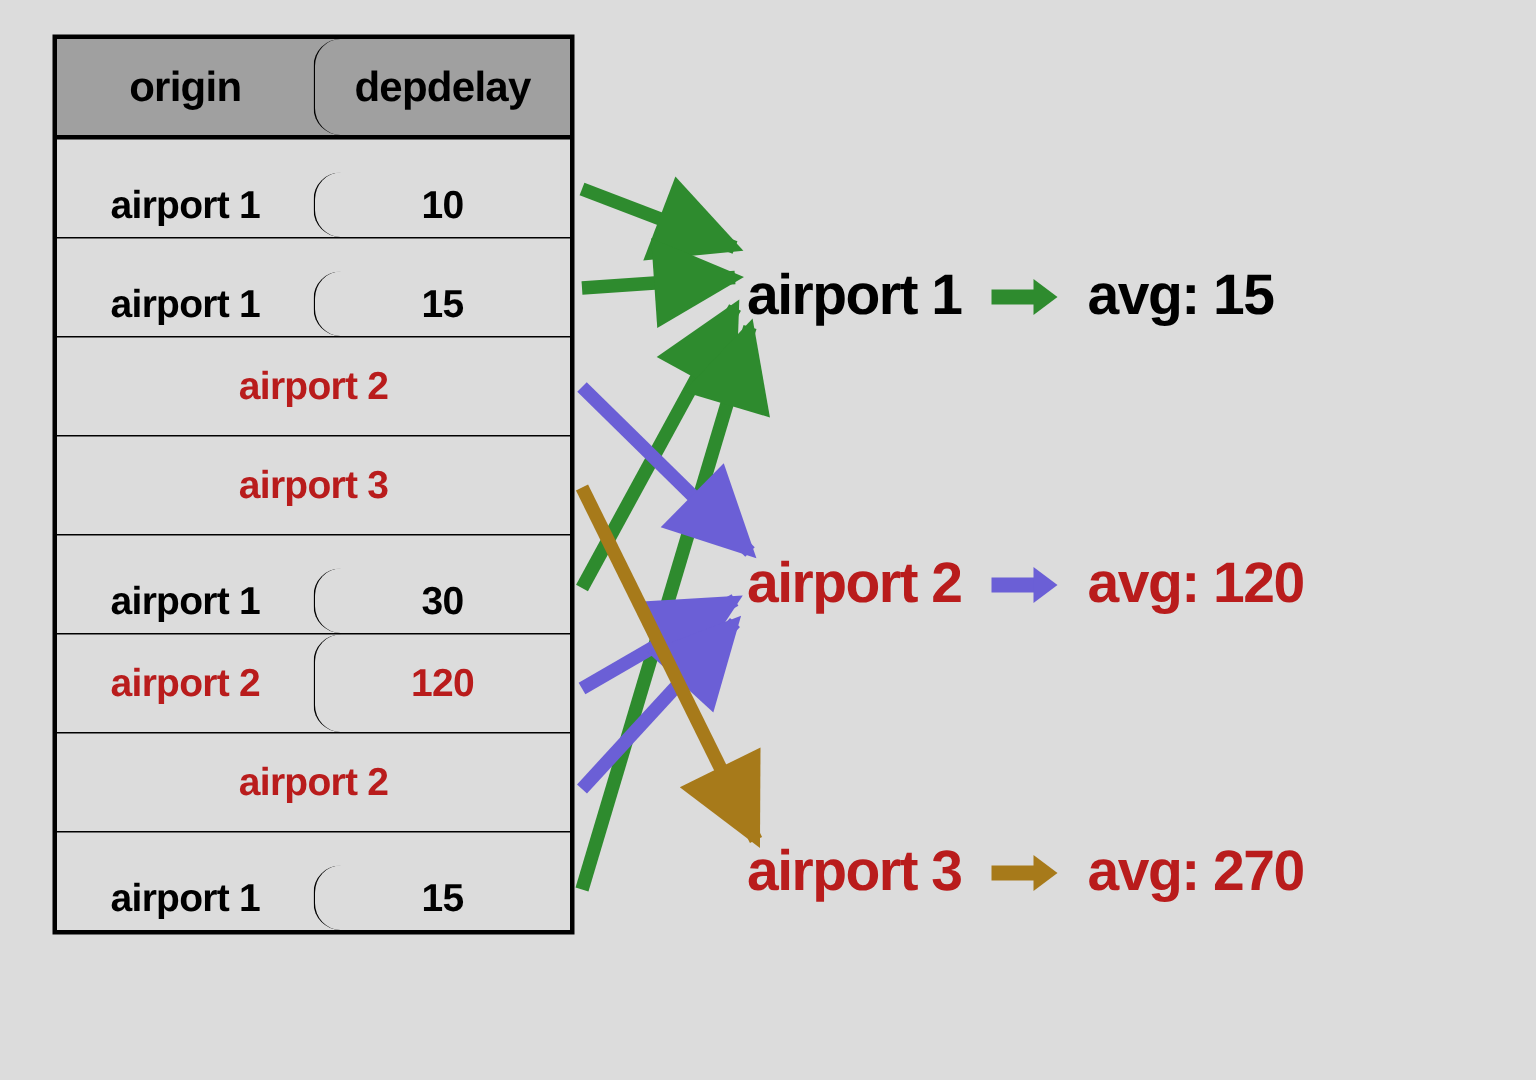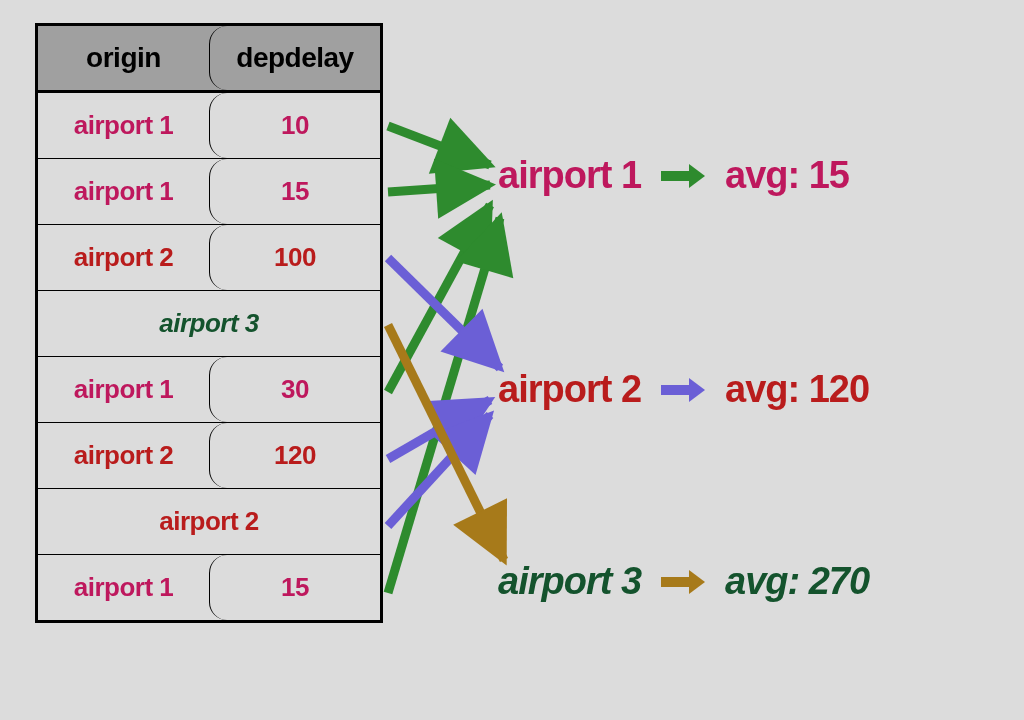--- a/index.html
+++ b/index.html
@@ -44,23 +44,23 @@
   }
   .tbl .cell + .cell { border-left: 1px solid #000; border-radius: 18px; }
   .tbl .header {
     background: #a0a0a0;
     border-bottom: 2px solid #000;
   }
   .tbl .header .cell {
     font-size: 28px;
     color: #000;
   }
-  .g1 { color: #be185d; }   
+  .g1 { color: #000000; margin-top: 22px; }   
   .g2 { color: #b91c1c; }   
-  .g3 { color: #14532d; font-style: italic; }   
+  .g3 { color: #b91c1c; }   
 
   
   .result {
     position: absolute;
     display: flex;
     align-items: center;
     gap: 18px;
     font-weight: 700;
     font-size: 38px;
     letter-spacing: -1px;
@@ -97,21 +97,20 @@
     <div class="row">
       <div class="cell g1">airport 1</div>
       <div class="cell g1">10</div>
     </div>
     <div class="row">
       <div class="cell g1">airport 1</div>
       <div class="cell g1">15</div>
     </div>
     <div class="row">
       <div class="cell g2">airport 2</div>
-      <div class="cell g2">100</div>
     </div>
     <div class="row">
       <div class="cell g3">airport 3</div>
     </div>
     <div class="row">
       <div class="cell g1">airport 1</div>
       <div class="cell g1">30</div>
     </div>
     <div class="row">
       <div class="cell g2">airport 2</div>

